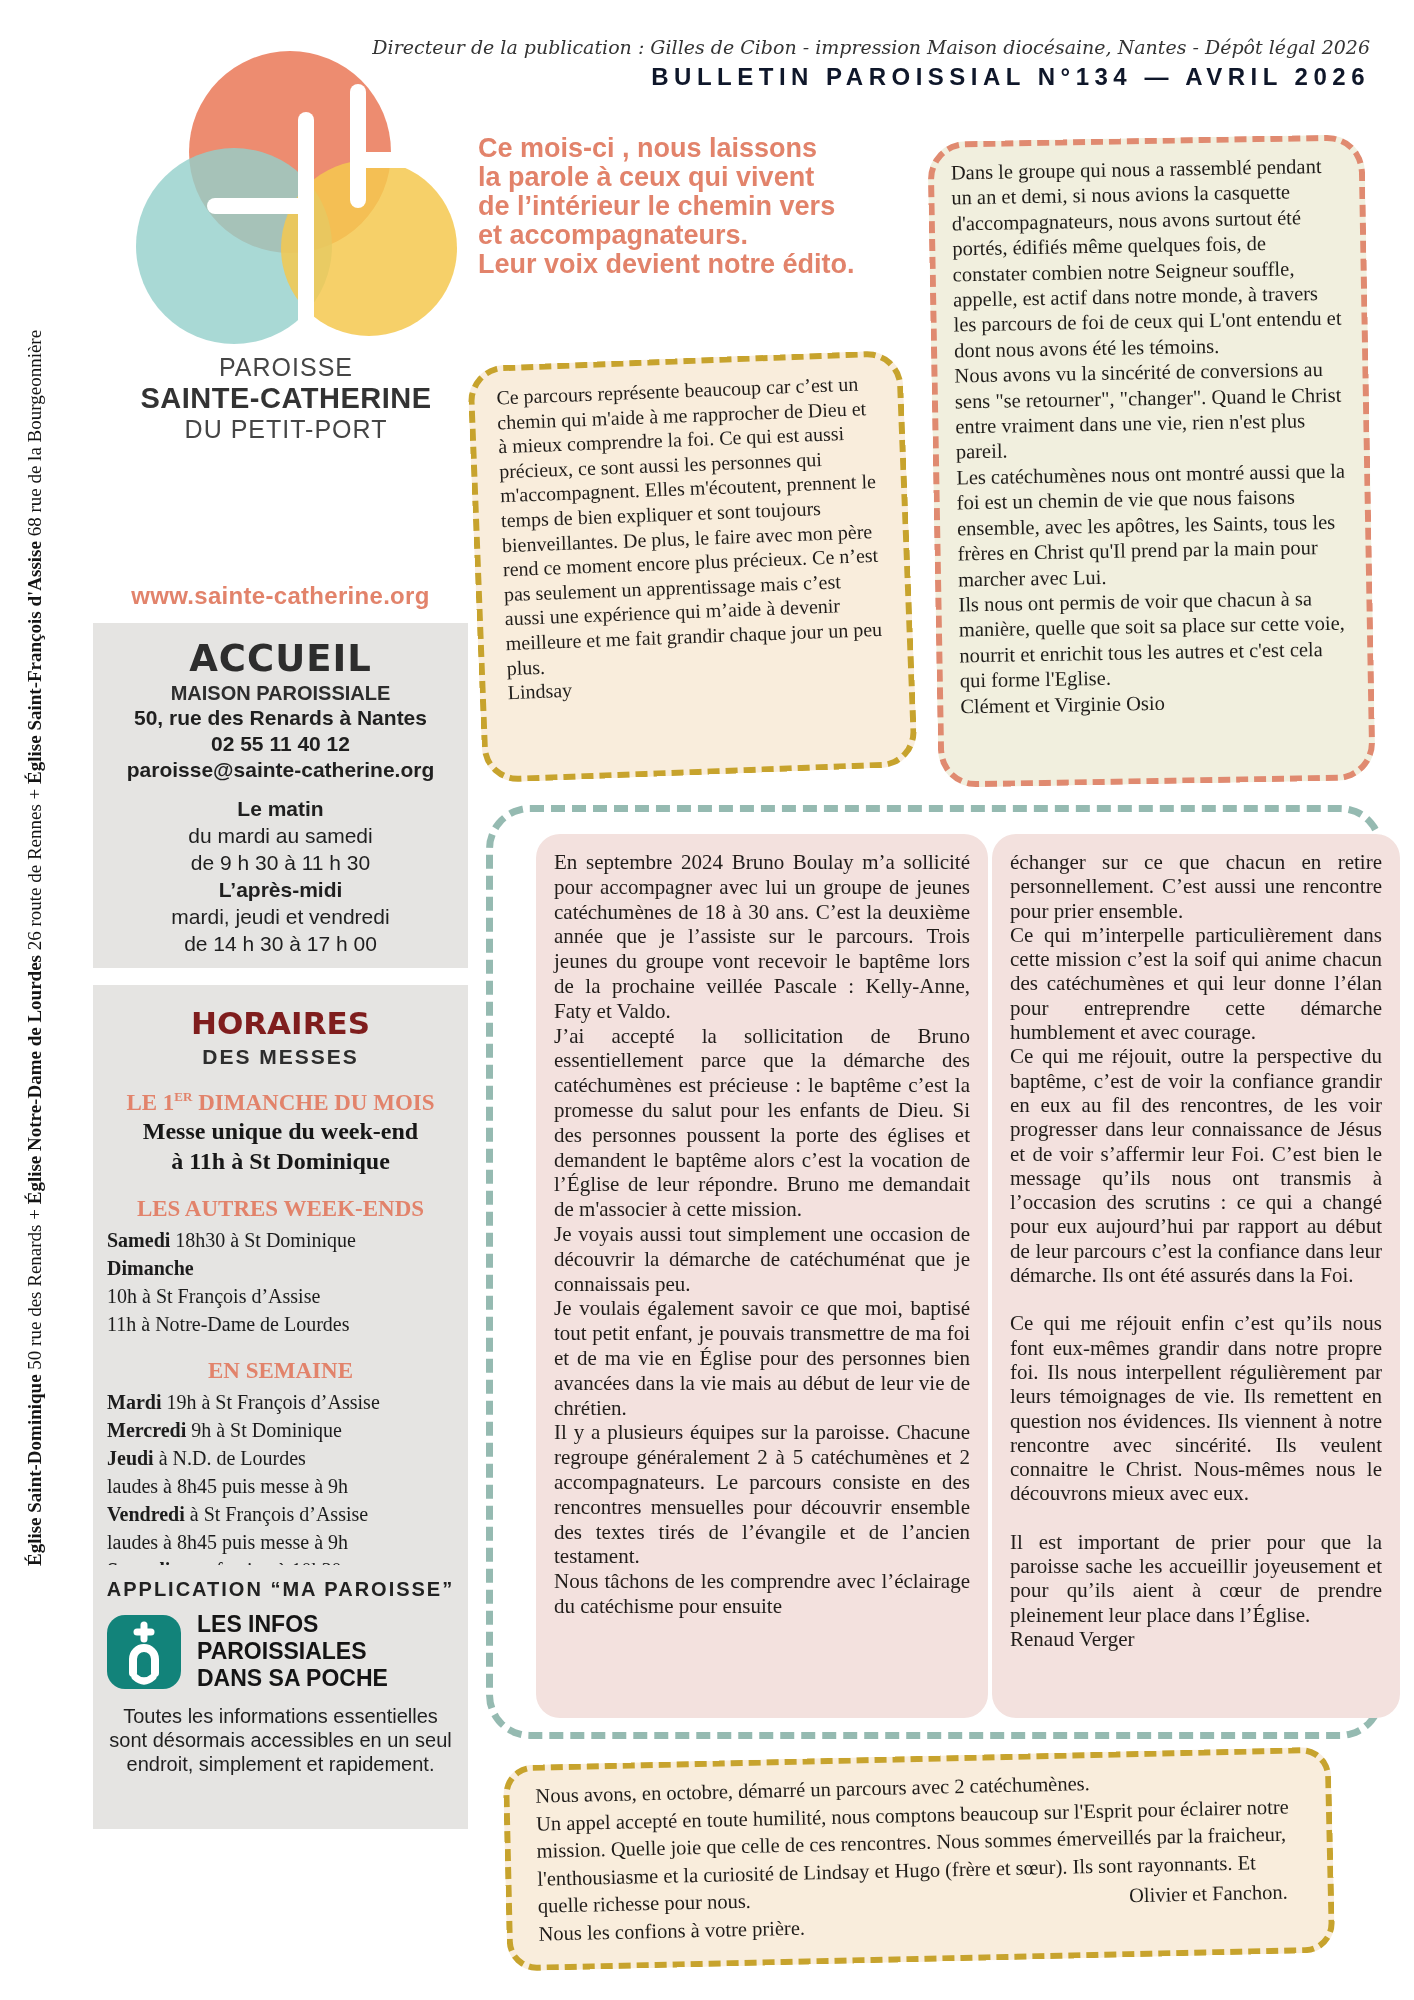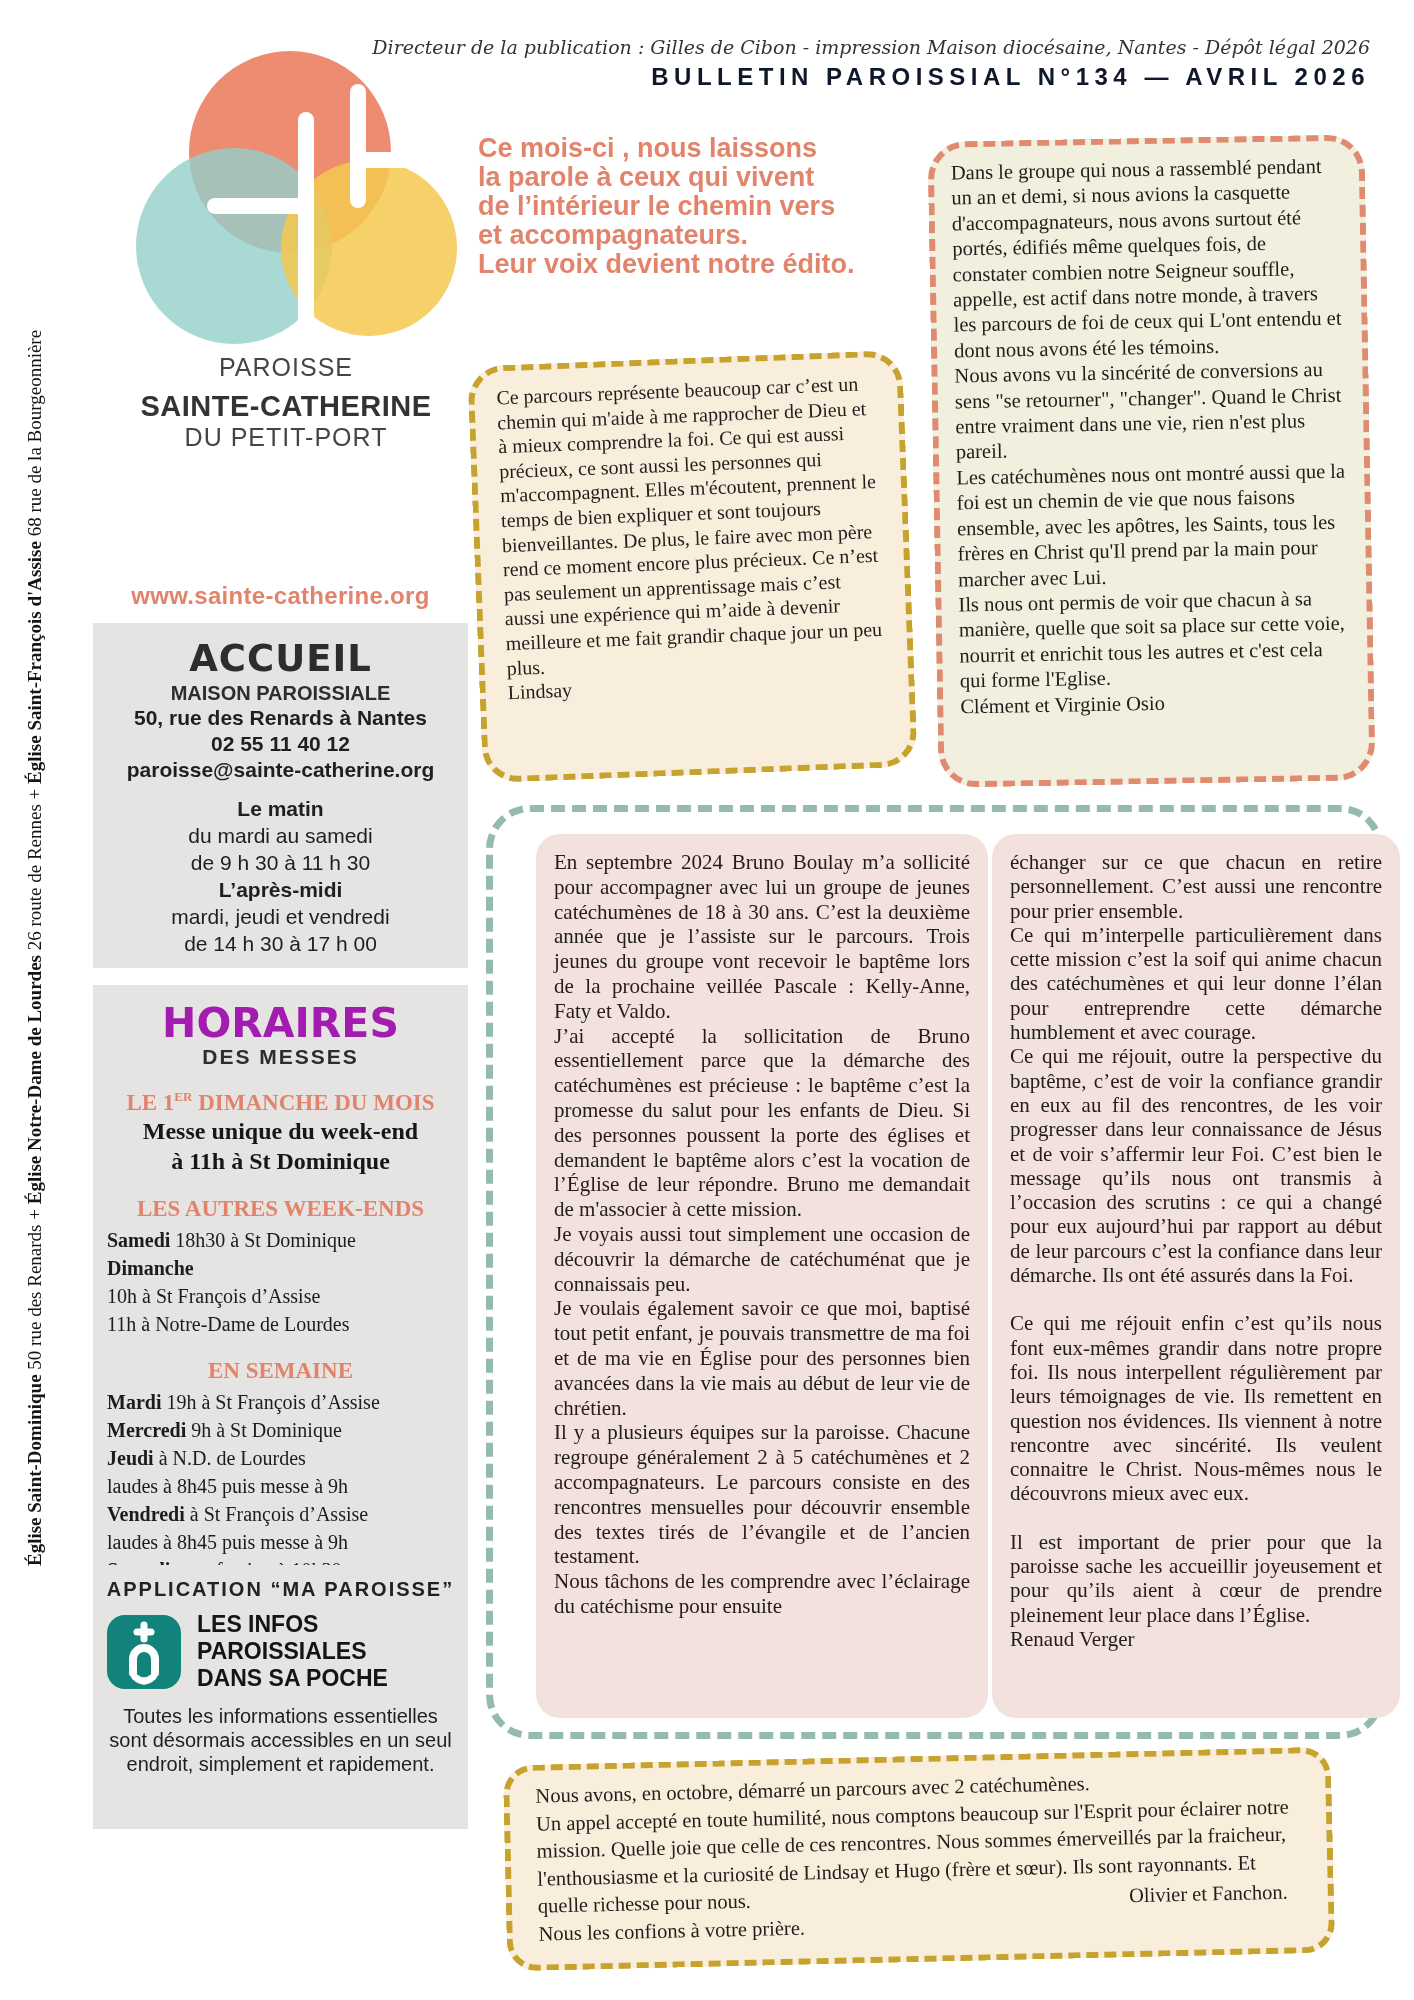--- a/index.html
+++ b/index.html
@@ -8,33 +8,33 @@
   .abs{position:absolute;}
   
   .publisher{right:44px;top:36px;font-family:"DejaVu Serif",serif;font-style:italic;
              font-size:19px;color:#333;white-space:nowrap;}
   .bulletin-title{right:44px;top:63px;font-weight:bold;font-size:24px;letter-spacing:5.5px;
                   color:#0f172a;white-space:nowrap;}
   
   #logo{left:118px;top:48px;}
   .logo-text{left:108px;top:352px;width:356px;text-align:center;color:#454545;line-height:31px;}
   .logo-text .l1,.logo-text .l3{font-size:25px;letter-spacing:1px;text-align:center;}
-  .logo-text .l2{font-size:29px;font-weight:bold;color:#333;letter-spacing:.5px;margin-top:8px;}
+  .logo-text .l2{font-size:29px;font-weight:bold;color:#333;letter-spacing:.5px;}
   
   .website{left:93px;top:582px;width:375px;text-align:center;font-weight:bold;font-size:24px;
            color:var(--salmon);text-decoration:none;display:block;letter-spacing:.3px;}
   .gbox{background:var(--gray);left:93px;width:375px;box-sizing:border-box;}
   .accueil-box{top:623px;height:345px;padding-top:14px;text-align:center;}
   .accueil-title{font-family:"DejaVu Sans",sans-serif;font-weight:bold;font-size:37px;color:#2d2d2d;letter-spacing:1px;}
   .accueil-sub{font-weight:bold;font-size:20px;margin-top:2px;color:#2d2d2d;}
   .accueil-line{font-weight:bold;font-size:21px;line-height:26px;color:#1f1f1f;}
   .open-block{margin-top:12px;font-size:21px;line-height:27px;color:#1f1f1f;}
   .open-block b{font-size:21px;}
   .masses-box{top:985px;height:622px;text-align:center;padding-top:16px;}
-  .masses-title{font-family:"DejaVu Sans",sans-serif;font-weight:bold;font-size:41px;color:#a21caf;line-height:44px;}
+  .masses-title{font-family:"DejaVu Sans",sans-serif;font-weight:bold;font-size:31px;color:#7f1d1d;line-height:44px;}
   .masses-sub{font-weight:bold;font-size:21px;letter-spacing:2px;color:#2d2d2d;}
   .red-head{font-family:"Liberation Serif",serif;font-weight:bold;font-size:23px;color:var(--salmon);margin-top:20px;}
   .red-head sup{font-size:13px;}
   .mass-bold{font-family:"Liberation Serif",serif;font-weight:bold;font-size:24px;line-height:30px;color:#171717;}
   .mlines{text-align:left;padding:4px 0 0 14px;}
   .mline{font-family:"Liberation Serif",serif;font-size:20px;line-height:28px;color:#1c1c1c;}
   .mline b{font-weight:bold;}
   .app-box{top:1565px;height:264px;text-align:center;padding-top:13px;}
   .app-header{font-weight:bold;font-size:20px;letter-spacing:2px;color:#222;}
   .app-row{display:flex;align-items:center;gap:16px;padding:10px 0 2px 14px;text-align:left;}

